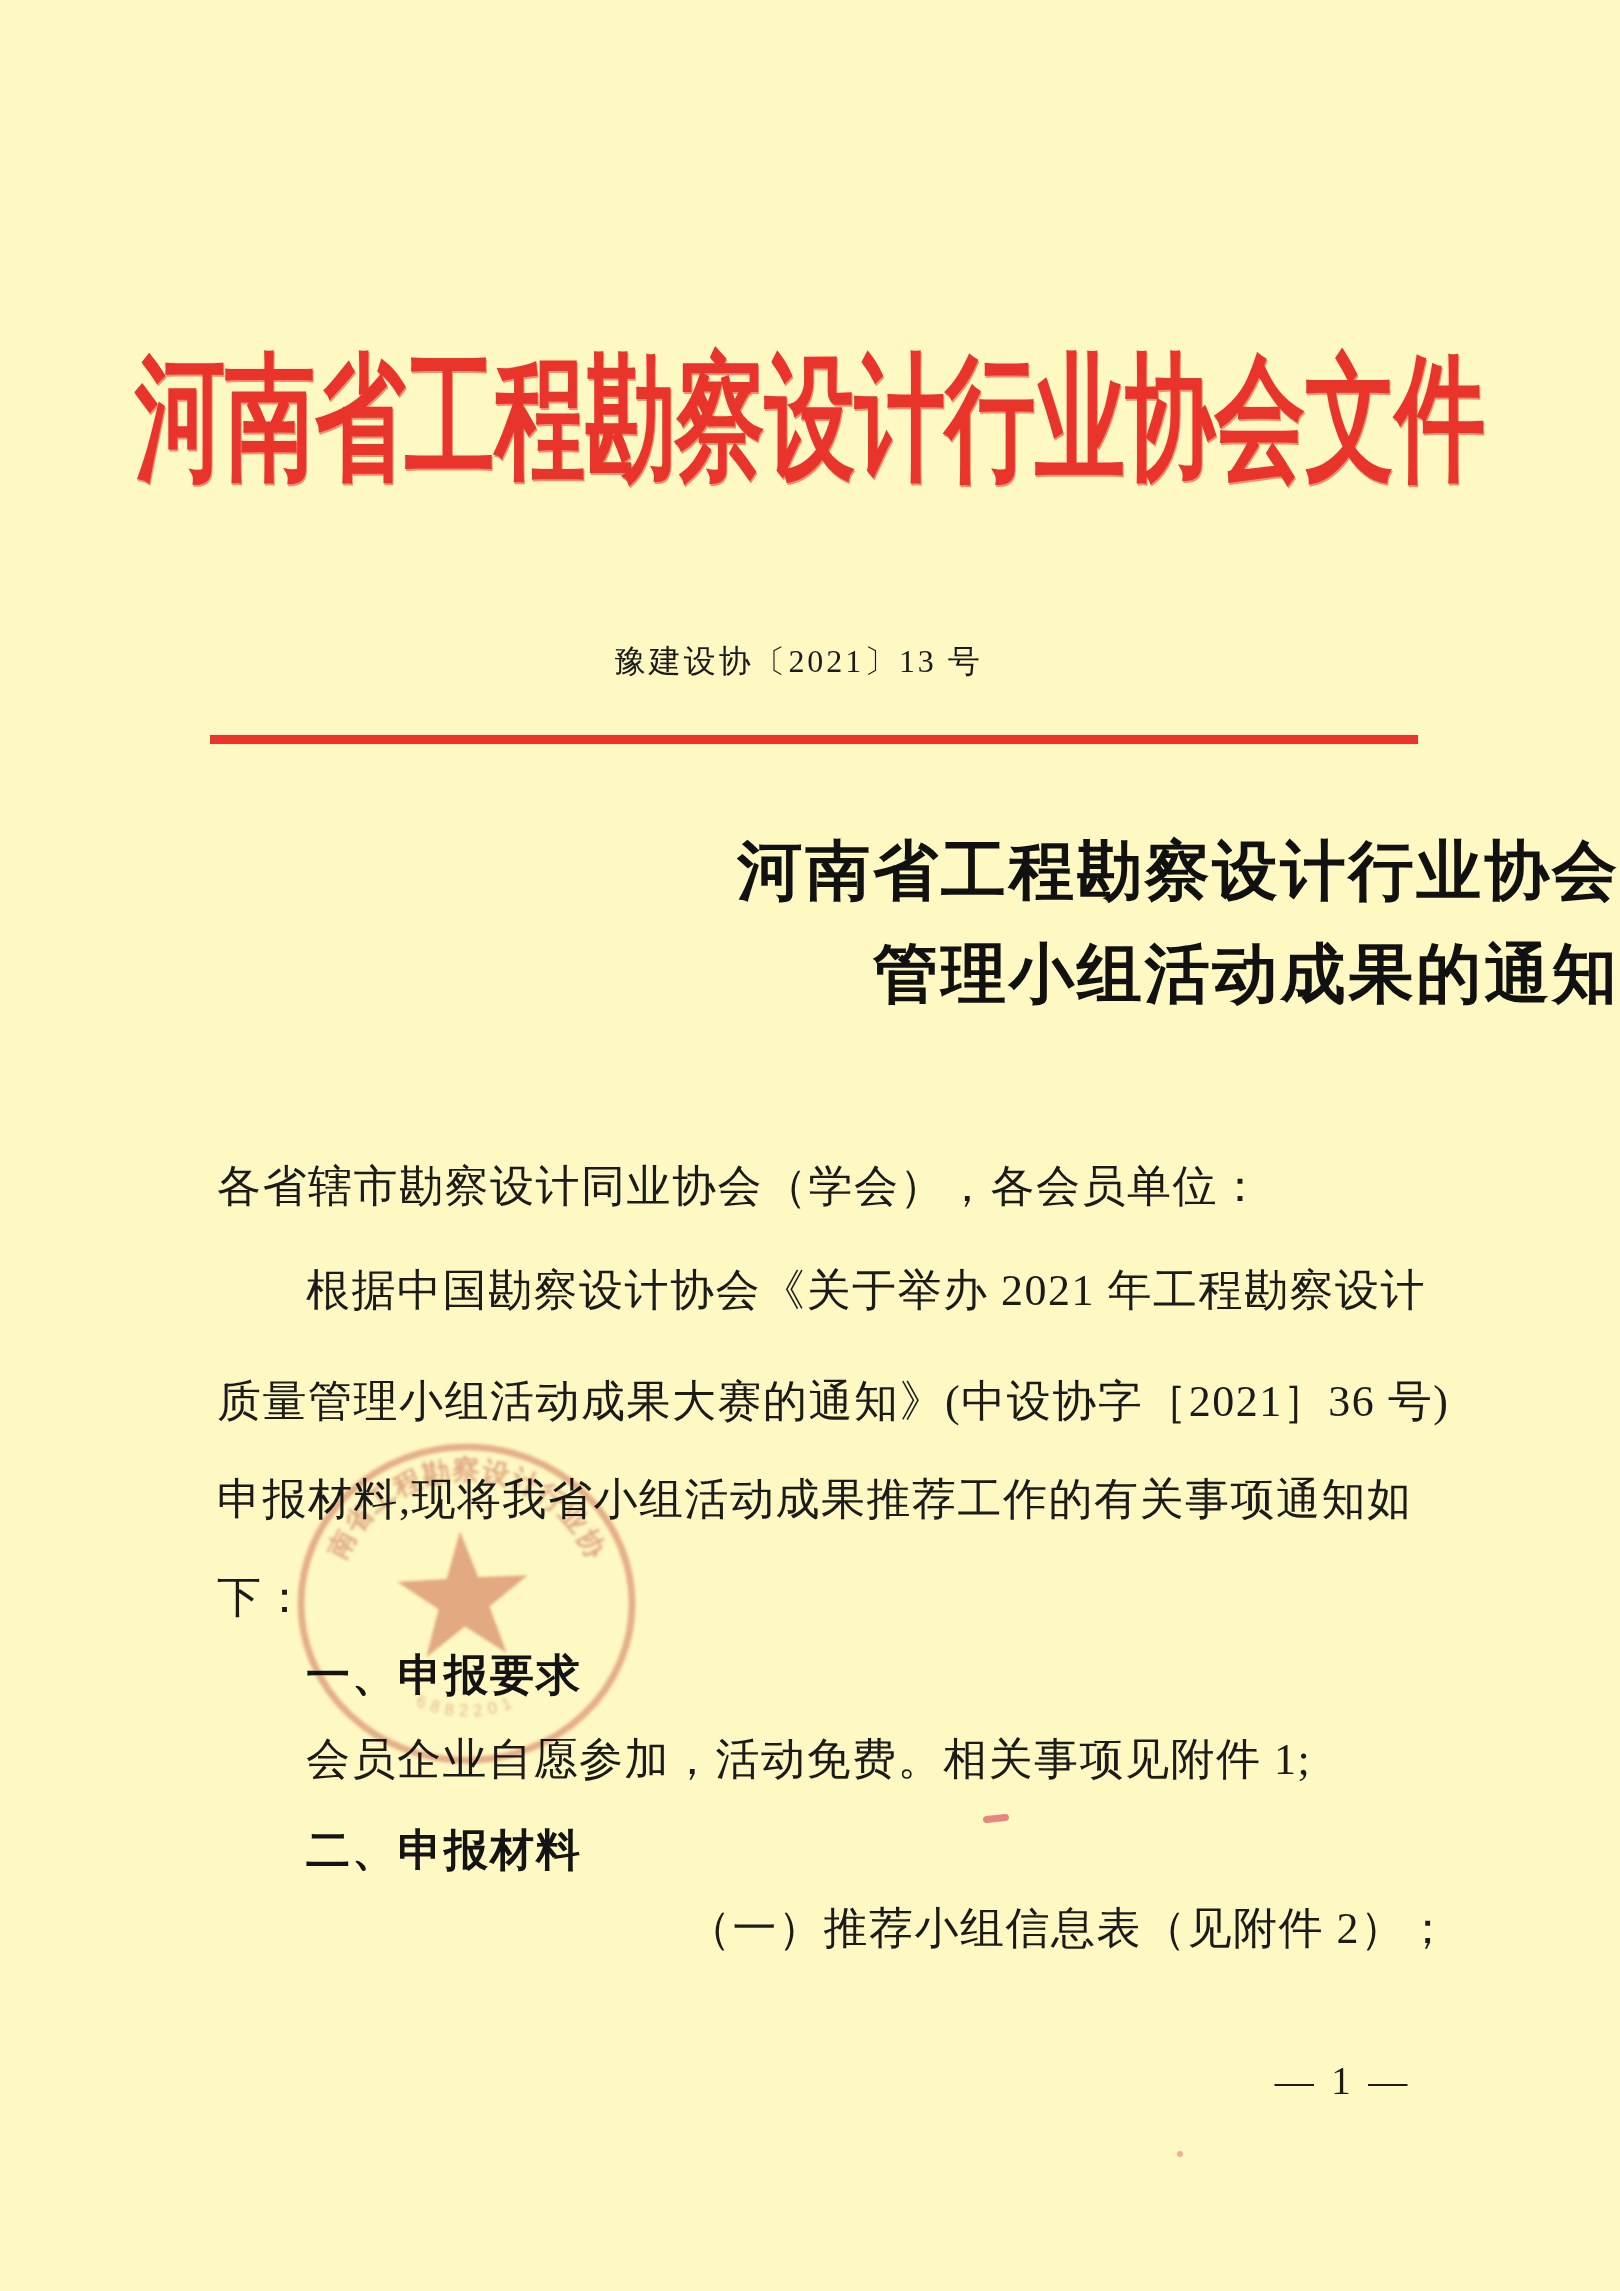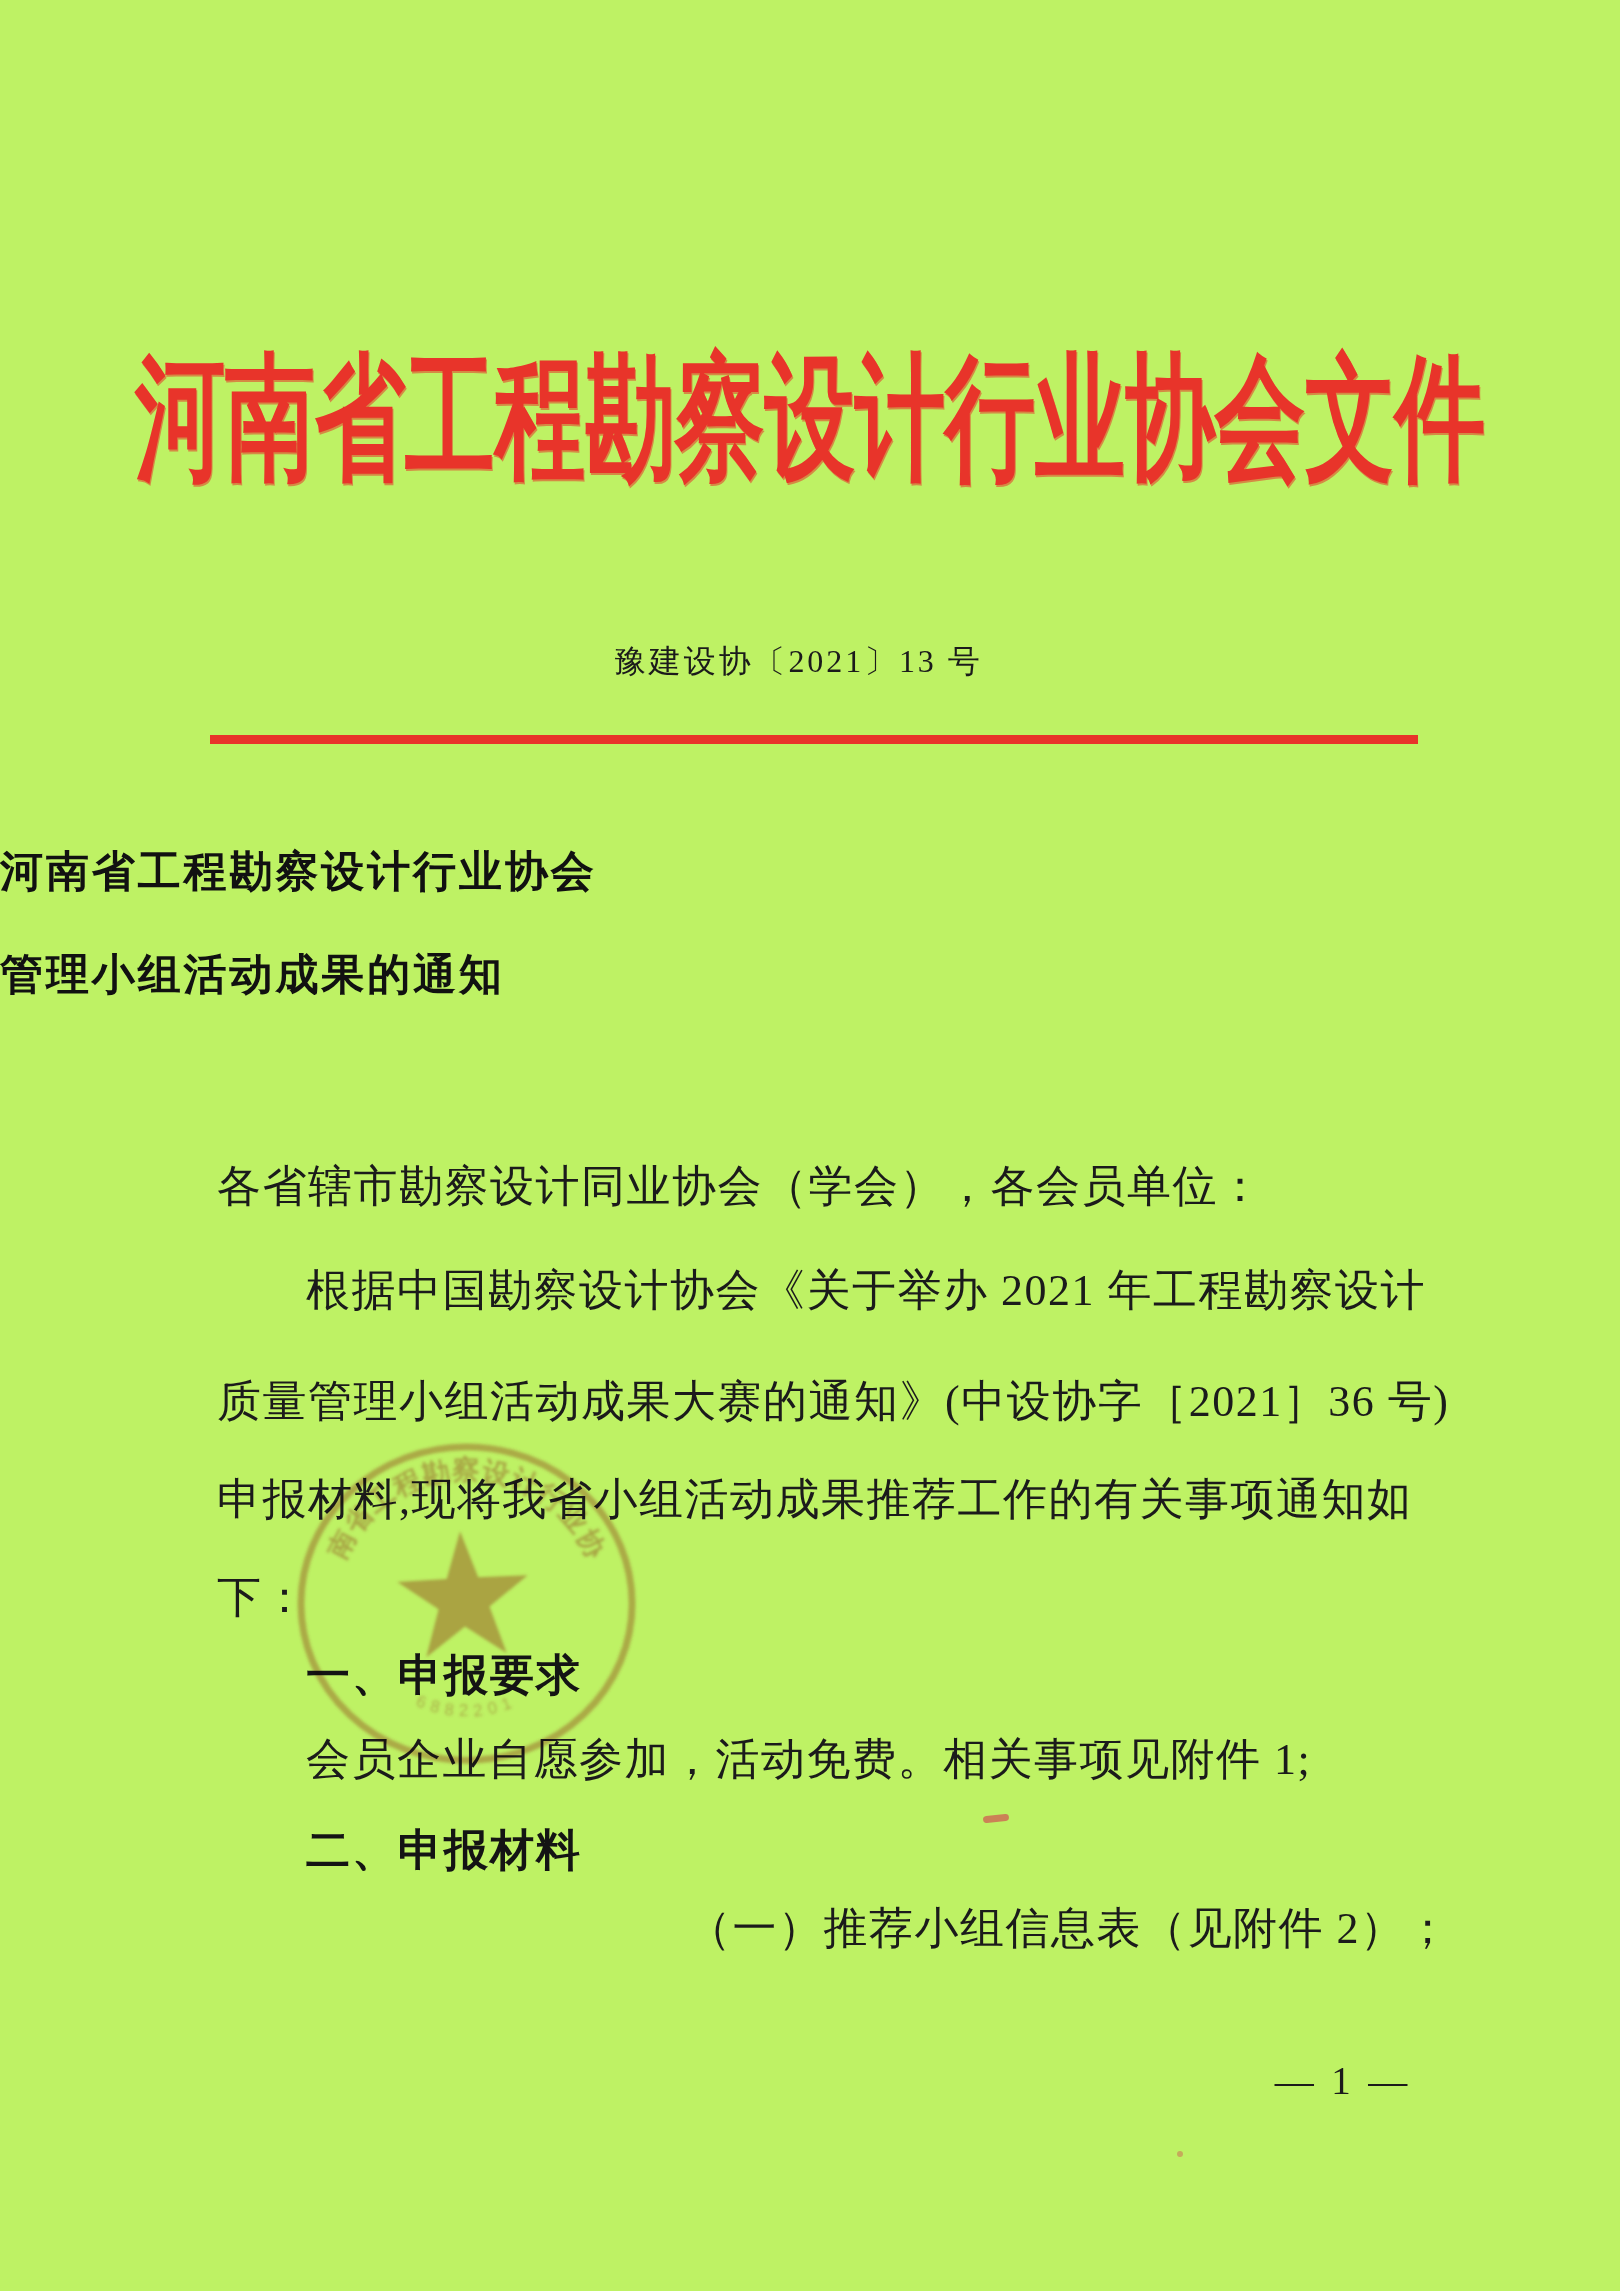--- a/index.html
+++ b/index.html
@@ -1,21 +1,21 @@
 <!DOCTYPE html>
 <html><head>
 <meta charset="utf-8">
 <style>
   * { margin: 0; padding: 0; box-sizing: border-box; }
   html, body { background: #ffffff; }
   .page {
     position: relative;
     width: 1620px;
     height: 2292px;
-    background: #bef264;
+    background: #fef9c3;
     overflow: hidden;
     font-family: "Liberation Serif", "DejaVu Serif", serif;
     color: #1b1b1b;
   }
   .banner {
     position: absolute;
     top: 345px; left: 0; right: 0;
     text-align: center;
     font-family: "Liberation Serif", "DejaVu Serif", serif;
     font-weight: bold;
@@ -38,23 +38,23 @@
   }
   .red-rule {
     position: absolute;
     top: 735px; left: 210px;
     width: 1208px; height: 8.8px;
     background: #e8342a;
   }
   .doc-title {
     position: absolute;
     top: 843px; left: 0; right: 0;
-    text-align: left;
+    text-align: right;
     font-weight: bold;
-    font-size: 43px;
+    font-size: 65px;
     letter-spacing: 2.9px;
     color: #111;
   }
   .doc-title .t-line { line-height: 57px; margin-bottom: 46px; white-space: nowrap; }
   .body-line {
     position: absolute;
     left: 217px;
     width: 1235px;
     font-size: 44px;
     line-height: 53px;

